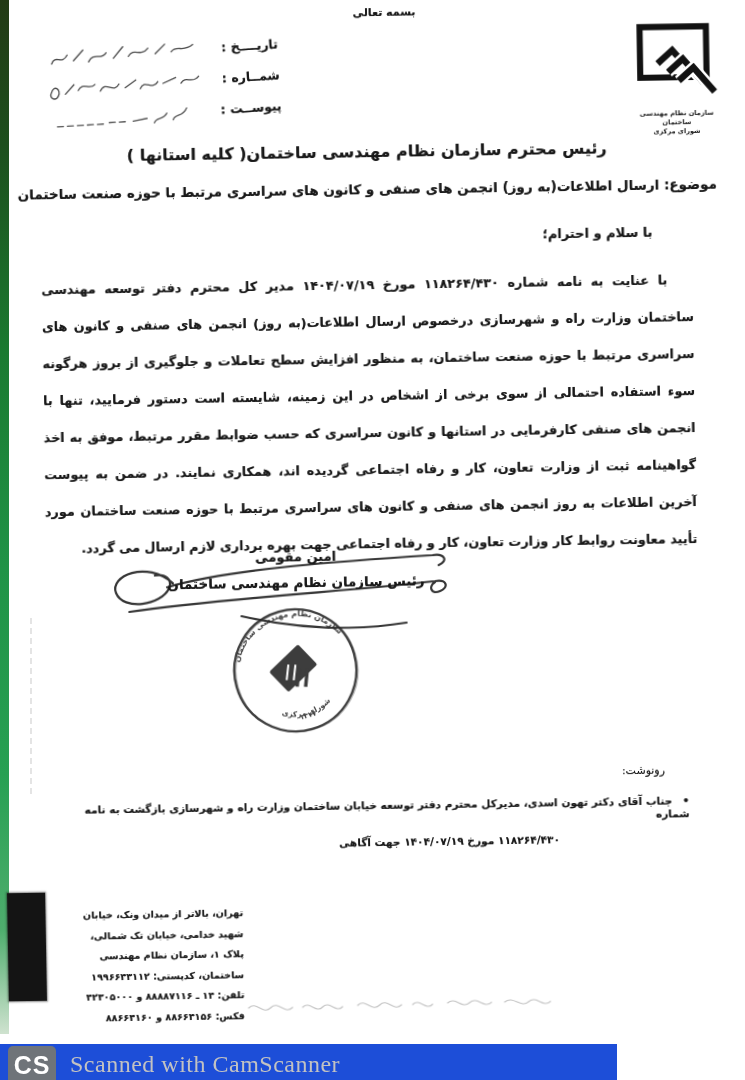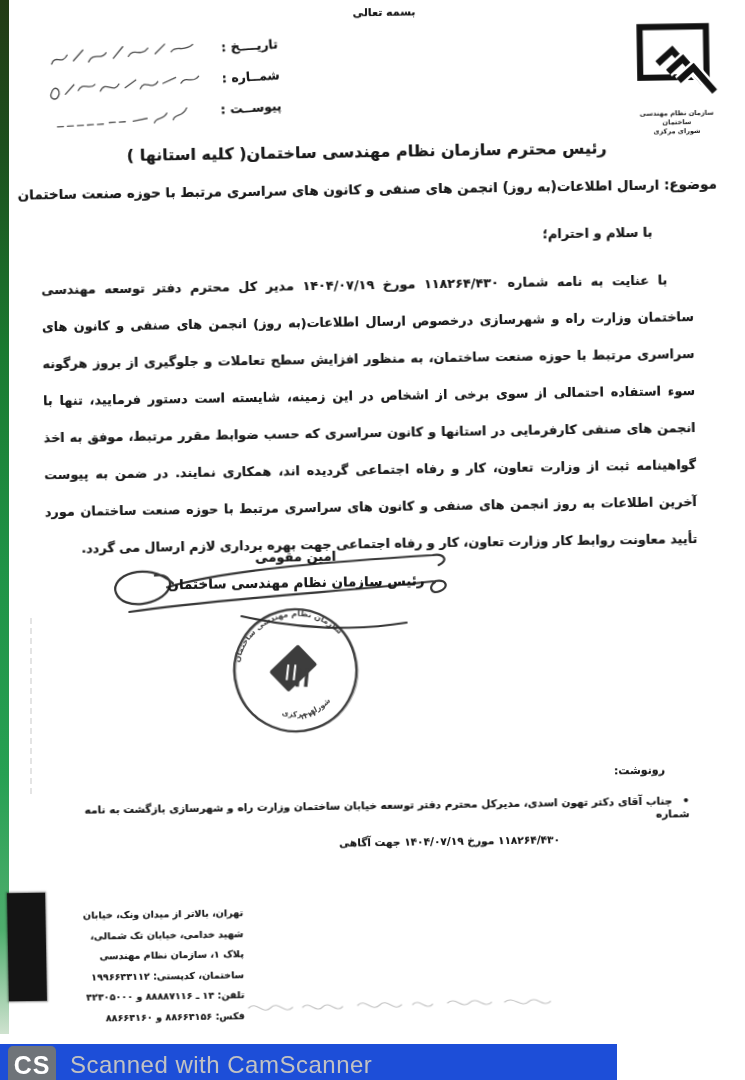--- a/index.html
+++ b/index.html
@@ -55,21 +55,21 @@
     font-size:12.8px;font-weight:bold;line-height:37px;
     text-align:justify;text-indent:26px;direction:rtl;
   }
   
   .signer{left:150px;top:548px;width:290px;text-align:center;}
   .signer-name{font-size:13px;font-weight:bold;}
   .signer-title{font-size:13.5px;font-weight:bold;margin-top:10px;letter-spacing:.3px;}
   .sig-svg{left:100px;top:528px;}
   .stamp{left:220px;top:596px;opacity:.88;}
   
-  .cc-label{right:84px;top:768px;font-size:11px;font-weight:bold;}
+  .cc-label{right:84px;top:768px;font-size:11px;font-weight:normal;}
   .cc-line1{right:60px;top:799px;width:640px;font-size:10.6px;font-weight:bold;direction:rtl;text-align:right;}
   .cc-bullet{display:inline-block;margin-left:10px;font-size:11px;}
   .cc-line2{right:190px;top:836px;font-size:10.6px;font-weight:bold;direction:rtl;}
   
   .faint-note{left:235px;top:994px;opacity:.35;filter:blur(.5px);}
   
   .address{left:53px;top:901px;width:184px;direction:rtl;text-align:right;}
   .address .addr-line{font-size:9.6px;font-weight:bold;line-height:20.5px;white-space:nowrap;color:#222;}
   
   .cs-footer{left:0;top:1044px;width:617px;height:50px;background:#1d4ed8;}
@@ -79,21 +79,21 @@
     display:flex;align-items:center;justify-content:center;
     color:#ffffff;font-family:"Liberation Sans",sans-serif;
     font-size:25px;font-weight:bold;letter-spacing:1px;
   }
   .cs-tab{
     position:absolute;left:17px;top:40px;width:30px;height:9px;
     background:#a9adb0;border-radius:0 0 4px 4px;
   }
   .cs-caption{
     position:absolute;left:70px;top:7px;
-    font-family:Liberation Sans, sans-serif;
+    font-family:Liberation Serif, serif;
     font-size:24px;color:#c2c2c2;letter-spacing:.5px;
   }
 </style>
 </head>
 <body>
 
 <div class="abs green-strip"></div>
 
 <div class="abs doc">
 

